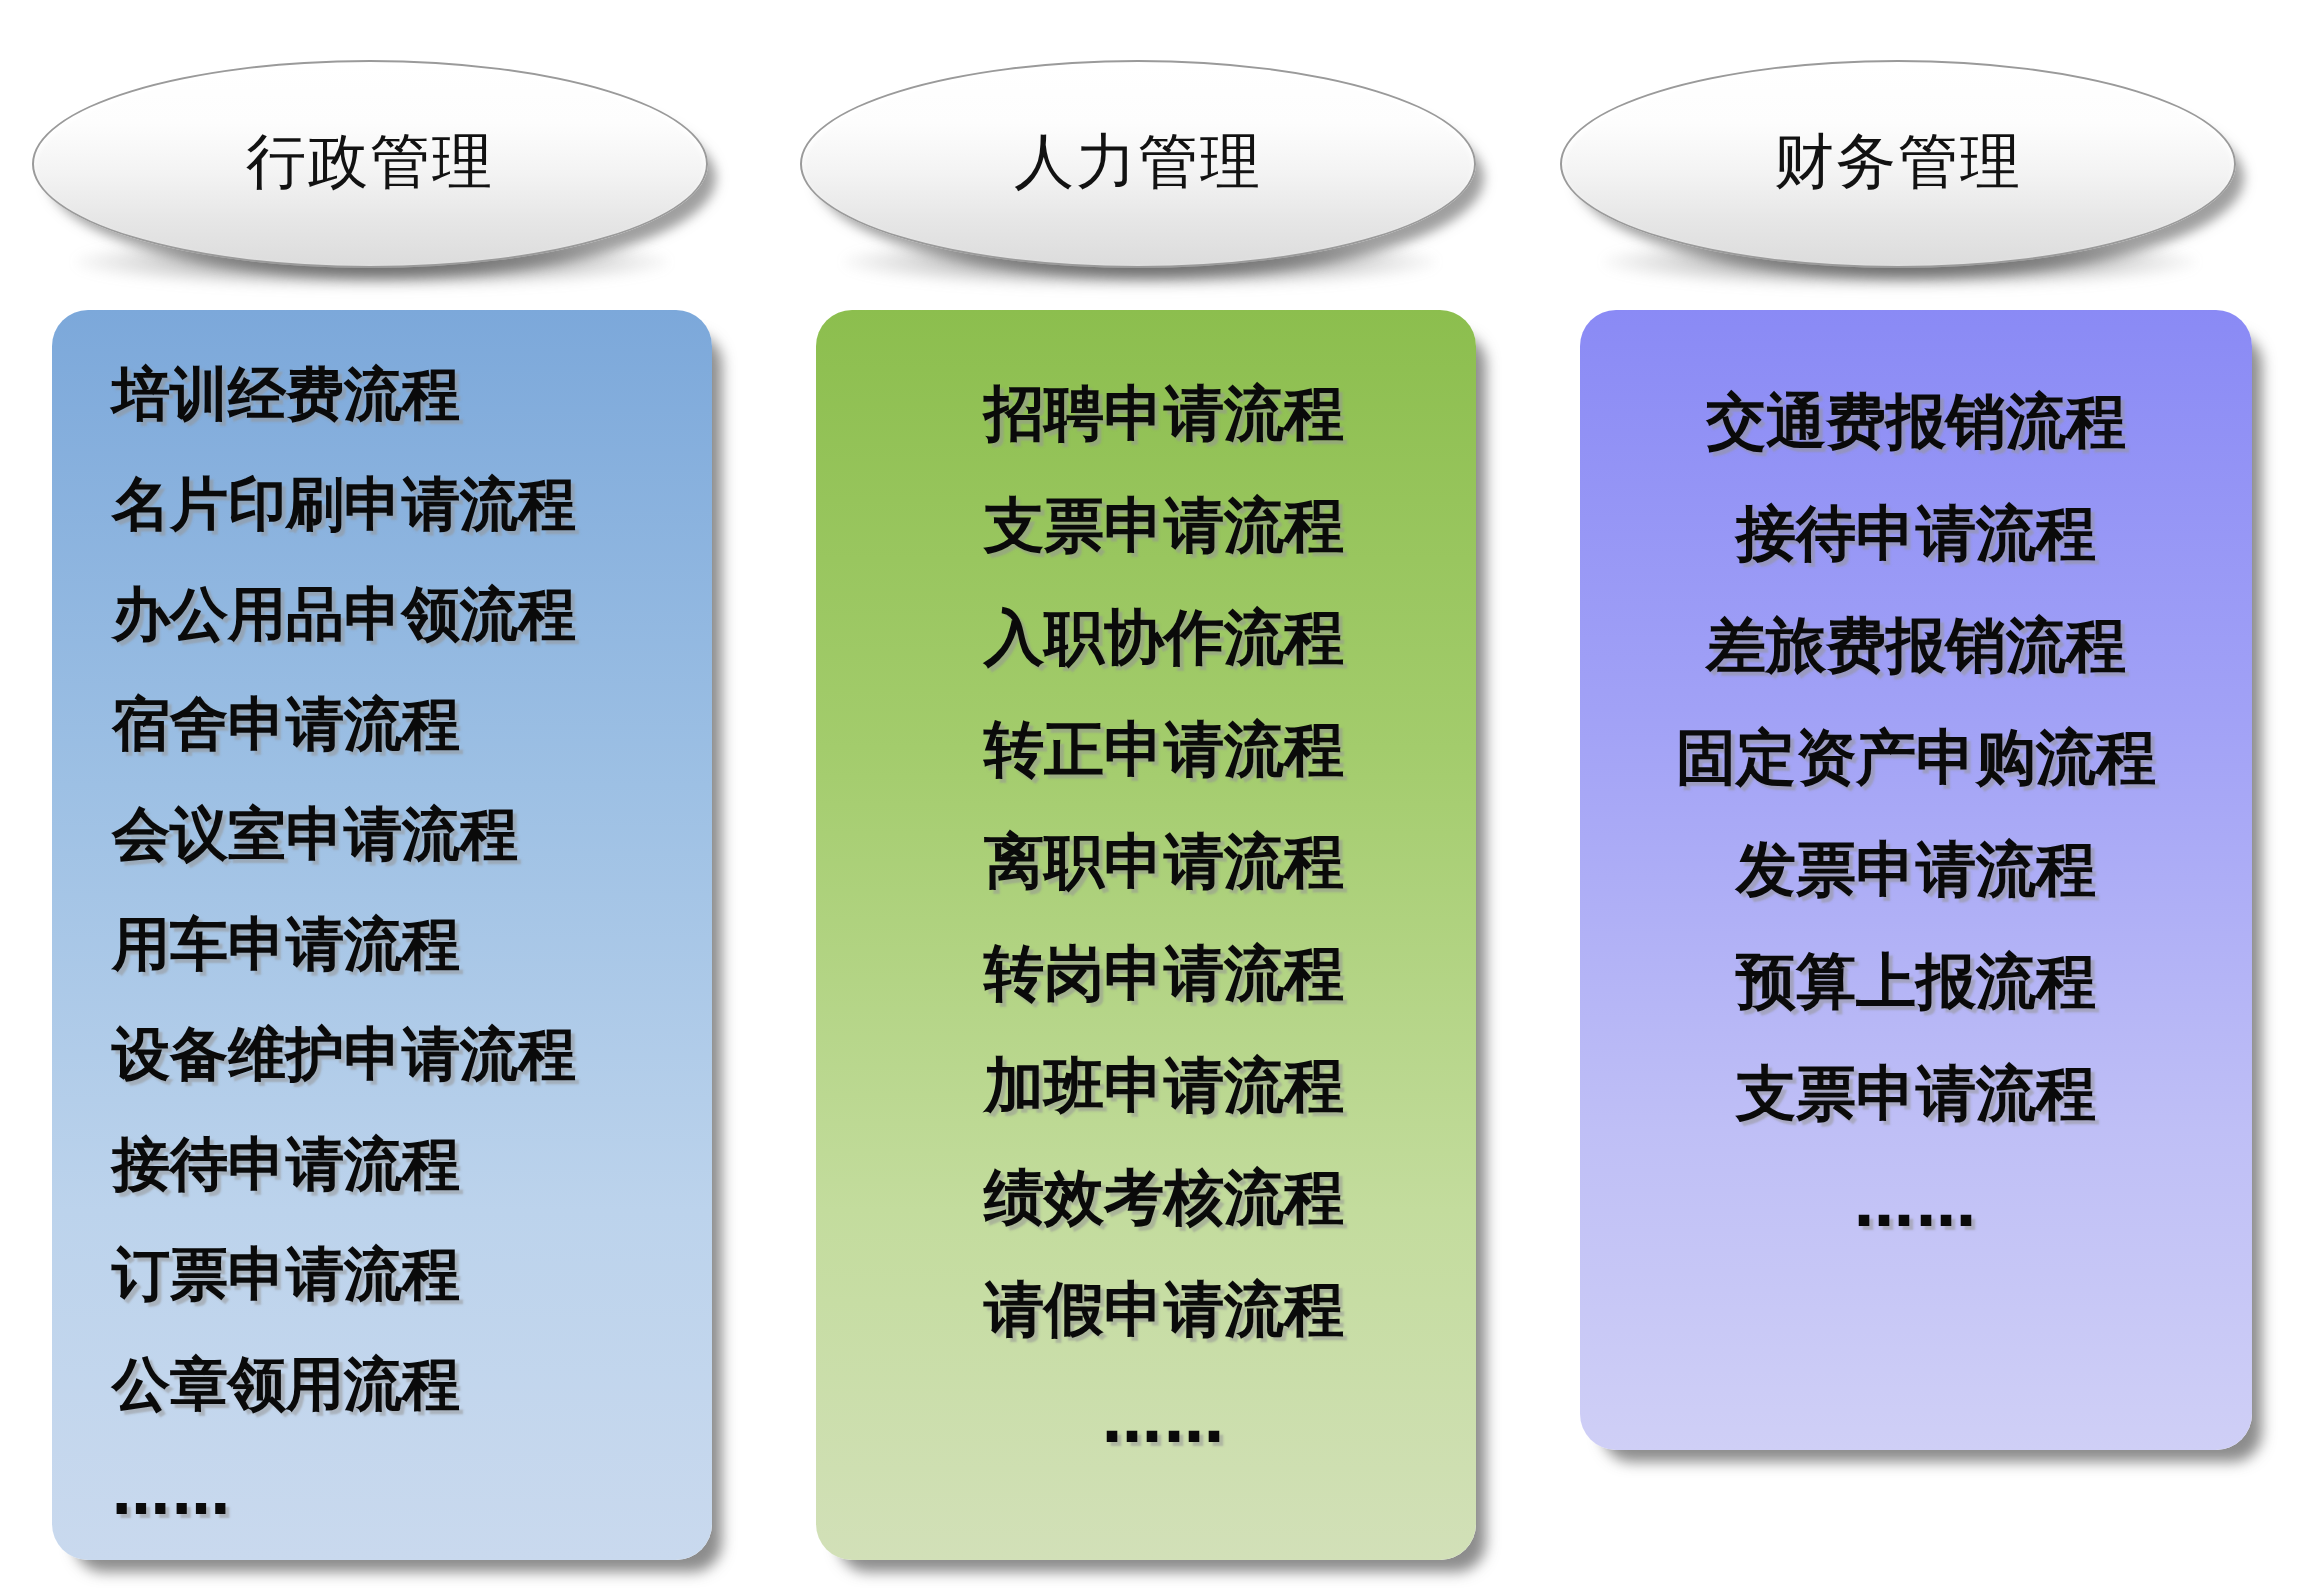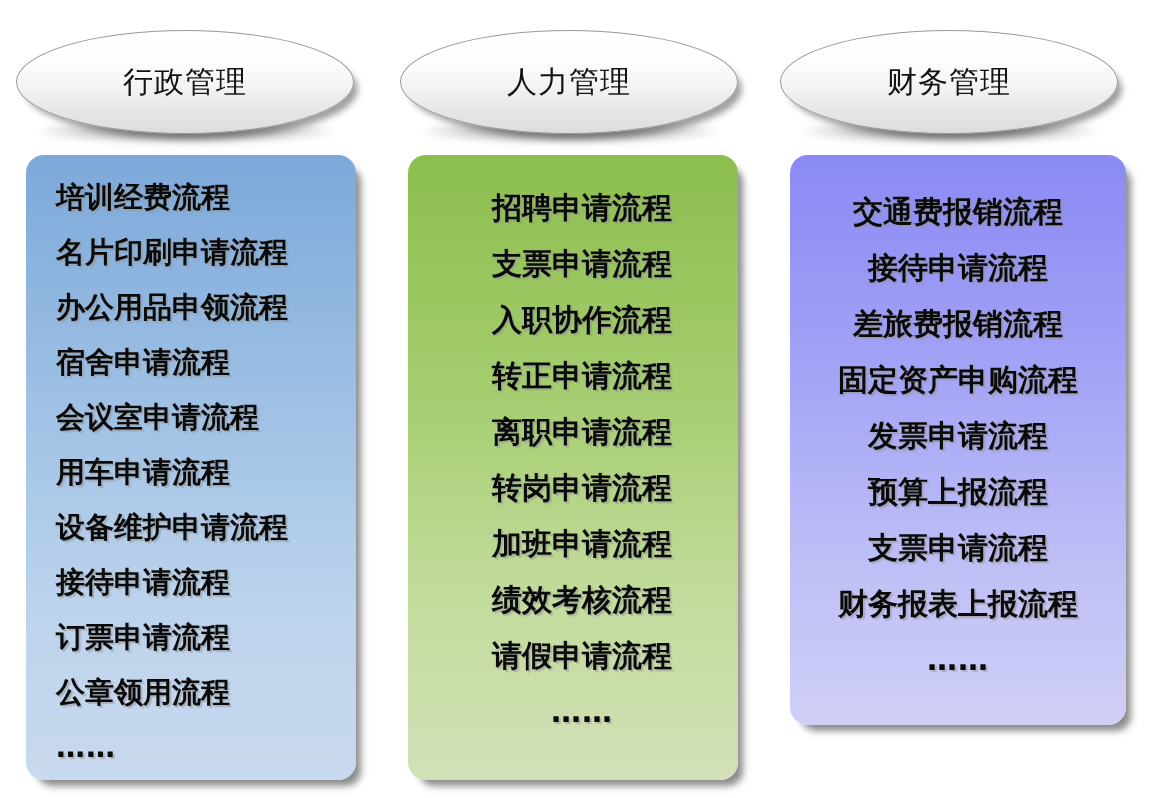--- a/index.html
+++ b/index.html
@@ -239,19 +239,18 @@
     </div>
     <div class="panel panel-3">
       <ul class="list">
         <li class="list-item">交通费报销流程</li>
         <li class="list-item">接待申请流程</li>
         <li class="list-item">差旅费报销流程</li>
         <li class="list-item">固定资产申购流程</li>
         <li class="list-item">发票申请流程</li>
         <li class="list-item">预算上报流程</li>
         <li class="list-item">支票申请流程</li>
-        <li class="list-item">财务报表上报流程</li>
         <li class="list-item ellipsis-item">……</li>
       </ul>
     </div>
   </div>
 
 </div>
 
 </body></html>

